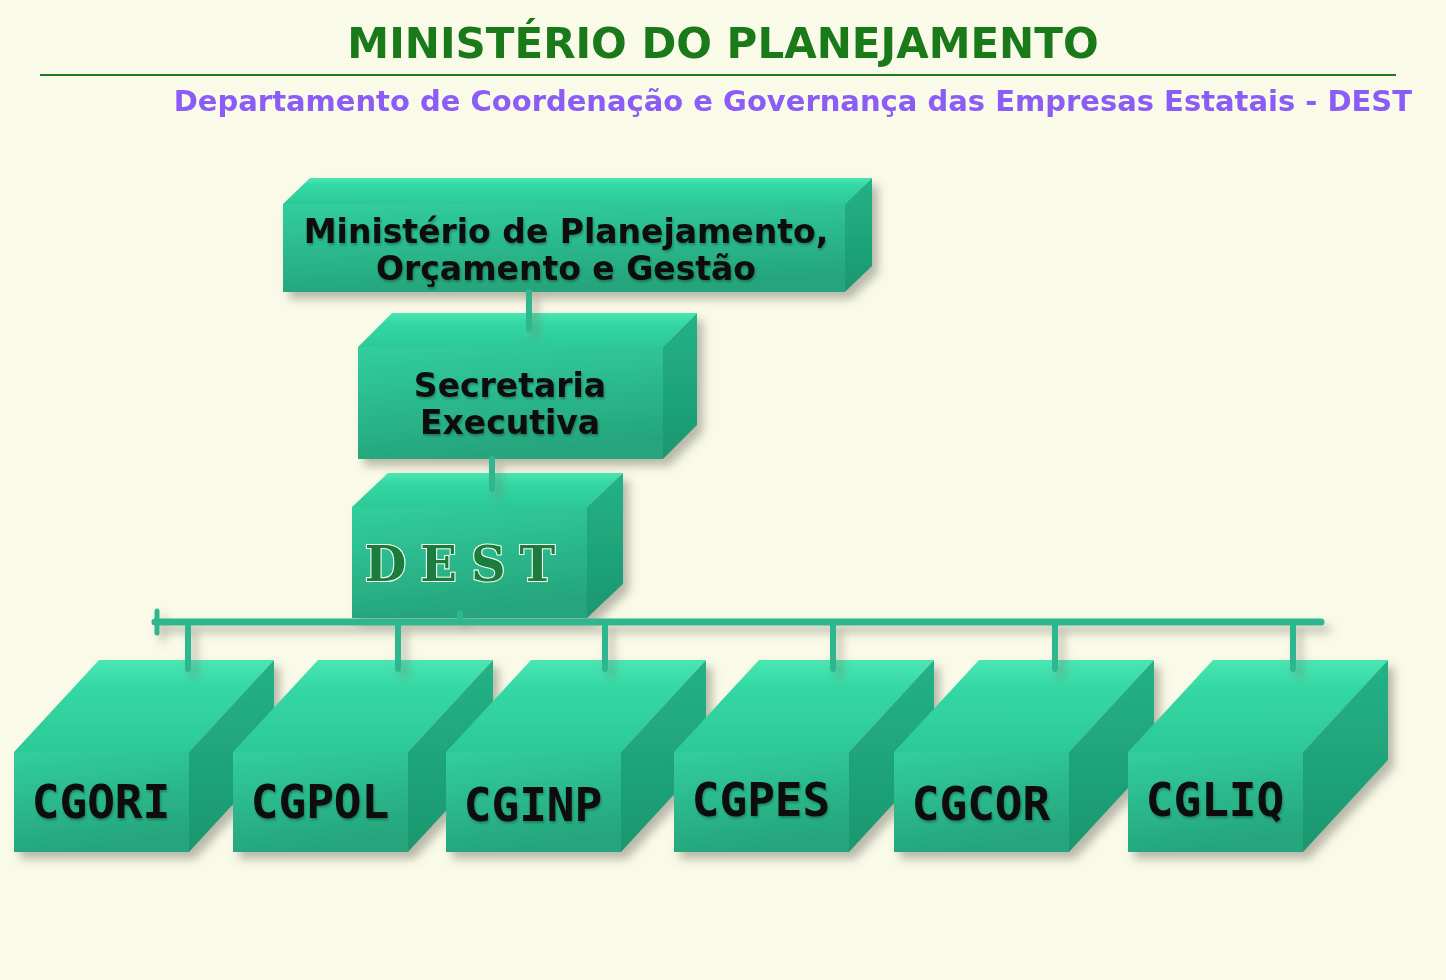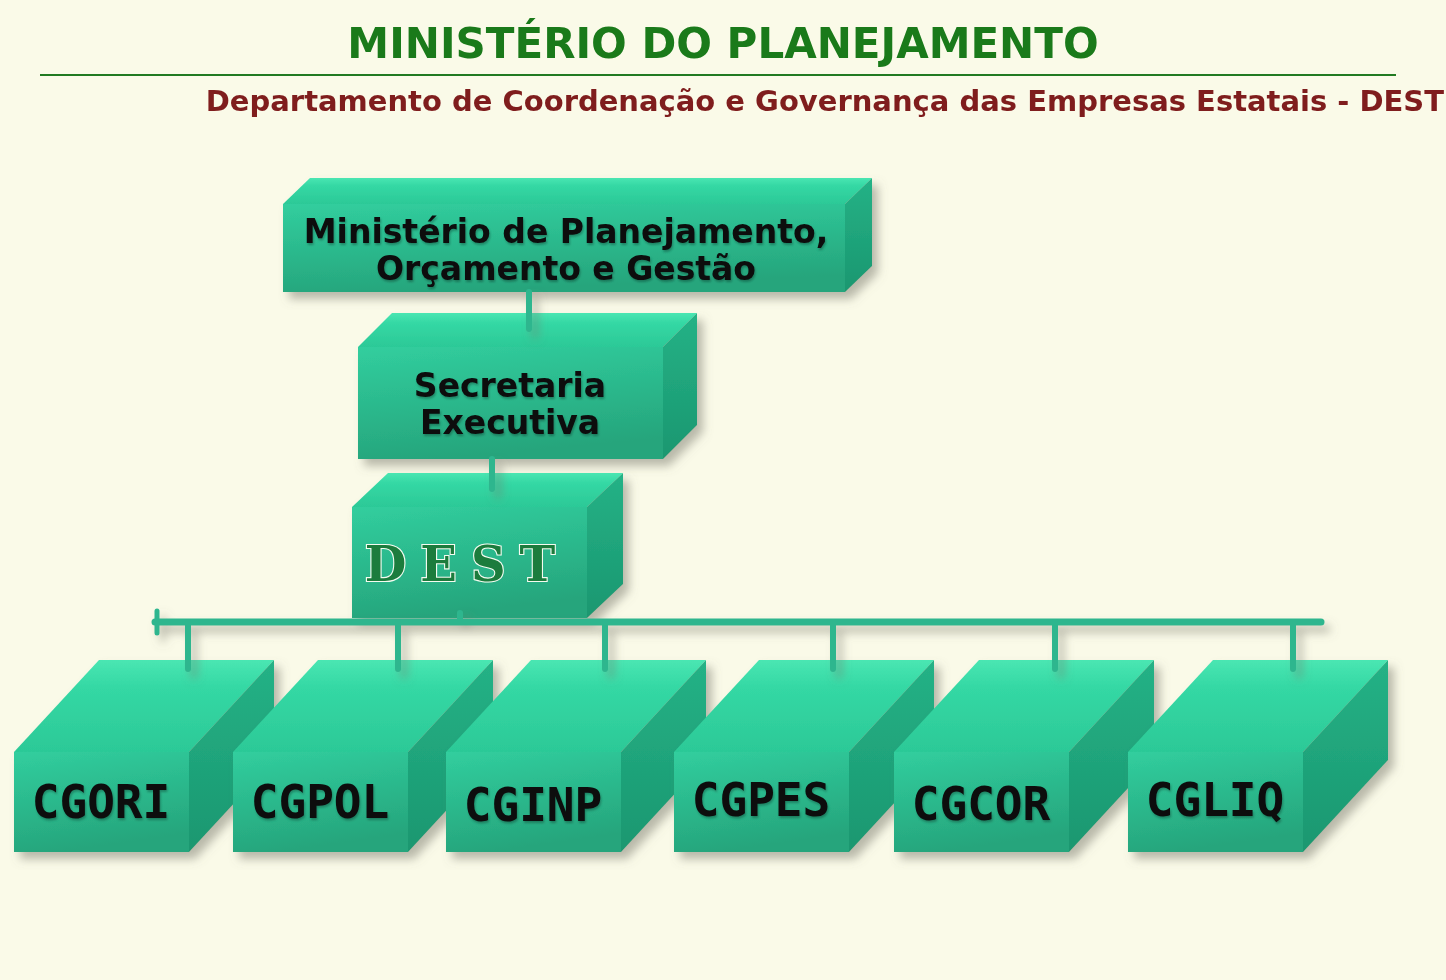--- a/index.html
+++ b/index.html
@@ -22,22 +22,21 @@
   }
   .title-rule {
     position: absolute; left: 40px; top: 74px;
     width: 1356px; height: 2px; background: #217A21;
   }
   .subtitle {
     position: absolute; left: 0; top: 84px; width: 1412px;
     margin: 0; text-align: right;
     font-family: "DejaVu Sans", sans-serif;
     font-weight: bold; font-size: 29px; line-height: 34px;
-    color: #7f1d1d;
-    padding-left: 32px;
+    color: #8b5cf6;
   }
 
   
   svg.orgchart { position: absolute; left: 0; top: 0; }
 
   .node-label {
     font-family: "DejaVu Sans", sans-serif;
     font-weight: bold; font-size: 33px;
     fill: #0b0b0b;
   }

